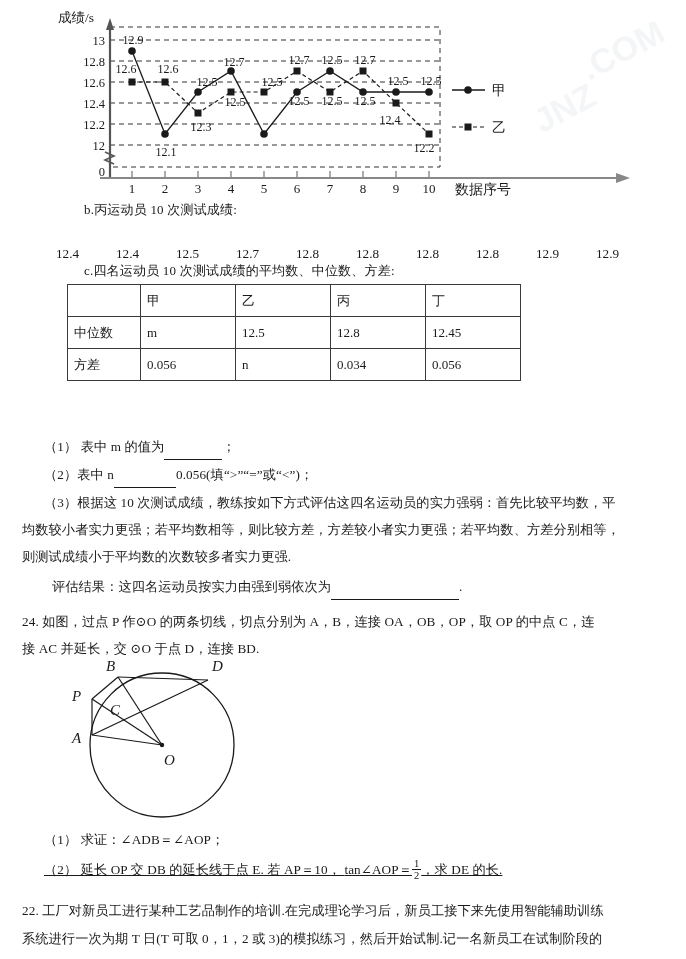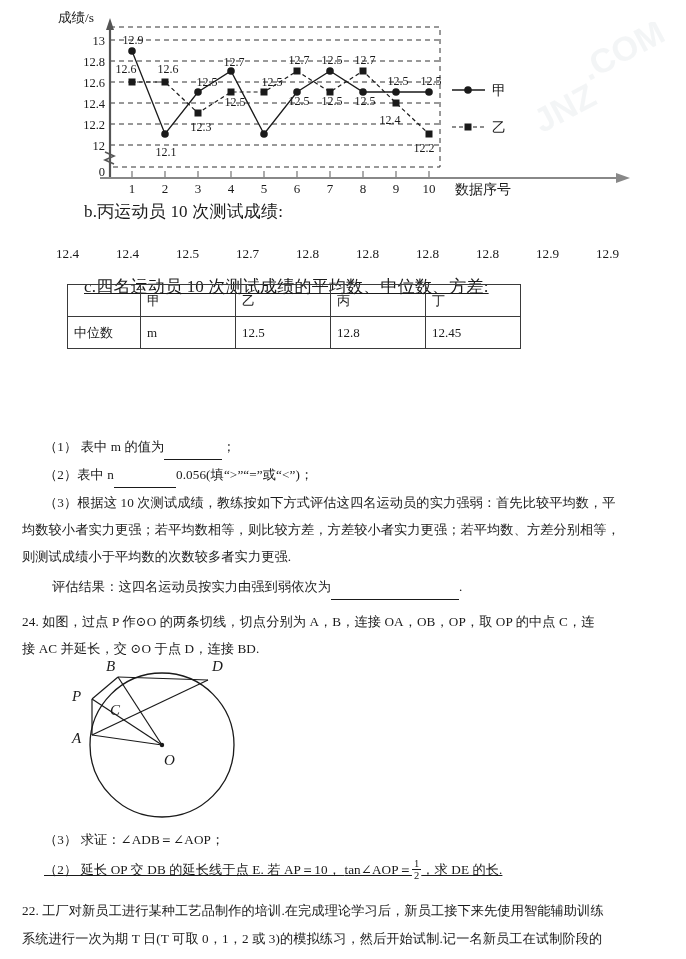--- a/index.html
+++ b/index.html
@@ -17,21 +17,21 @@
     position:absolute;left:520px;top:22px;width:170px;height:125px;
     opacity:.16;pointer-events:none;
   }
   .wm-text{
     font-family:"Liberation Sans",sans-serif;font-weight:bold;
     font-size:34px;fill:#b9c3cb;
   }
 
   
   .txt{
-    position:absolute;font-size:17px;line-height:1.05;
+    position:absolute;font-size:13px;line-height:1.05;
     white-space:nowrap;letter-spacing:.2px;padding-left:40px;
   }
   .txt.cn{font-family:"Liberation Serif","DejaVu Serif",serif;}
   .para{
     position:absolute;font-size:13.2px;line-height:27px;
     letter-spacing:.1px;
   }
   .blank{
     display:inline-block;border-bottom:1px solid #1a1a1a;
     vertical-align:bottom;height:13px;
@@ -212,38 +212,45 @@
     <span>12.5</span>
     <span>12.7</span>
     <span>12.8</span>
     <span>12.8</span>
     <span>12.8</span>
     <span>12.8</span>
     <span>12.9</span>
     <span>12.9</span>
   </div>
 
-  <div class="txt cn" style="left:44px;top:278px;text-decoration:underline;">c.四名运动员 10 次测试成绩的平均数、中位数、方差:</div>
+  <div class="txt cn" style="left:44px;top:264px;">c.四名运动员 10 次测试成绩的平均数、中位数、方差:</div>
 
   <table class="stats">
     <tbody>
         <tr>
       <td class="hd"></td>
       <td class="col">甲</td>
       <td class="col">乙</td>
       <td class="col">丙</td>
       <td class="col">丁</td>
     </tr>
     <tr>
       <td class="hd">中位数</td>
       <td class="col">m</td>
       <td class="col">12.5</td>
       <td class="col">12.8</td>
       <td class="col">12.45</td>
     </tr>
+    <tr>
+      <td class="hd">方差</td>
+      <td class="col">0.056</td>
+      <td class="col">n</td>
+      <td class="col">0.034</td>
+      <td class="col">0.056</td>
+    </tr>
   </tbody>
     </table>
 
   <div class="para" style="left:44px;top:433px;text-align:right;">
     <span>（1） 表中 m 的值为</span><span class="blank" style="width:58px;"></span><span>；</span>
   </div>
 
   <div class="para" style="left:44px;top:461px;">
     <span>（2）表中 n</span><span class="blank" style="width:62px;"></span><span>0.056(填“&gt;”“=”或“&lt;”)；</span>
   </div>
@@ -286,21 +293,21 @@
     </g>
 
     <text x="56" y="16">B</text>
     <text x="162" y="16">D</text>
     <text x="22" y="46">P</text>
     <text x="60" y="60">C</text>
     <text x="22" y="88">A</text>
     <text x="114" y="110">O</text>
   </svg>
 
-  <div class="para" style="left:44px;top:826px;">（3） 求证：∠ADB＝∠AOP；</div>
+  <div class="para" style="left:44px;top:826px;">（1） 求证：∠ADB＝∠AOP；</div>
 
   <div class="para" style="left:44px;top:856px;text-decoration:underline;">
     <span>（2） 延长 OP 交 DB 的延长线于点 E. 若 AP＝10，</span>
     <span>tan∠AOP＝</span><span class="frac"><span class="num">1</span><span class="den">2</span></span><span>，求 DE 的长.</span>
   </div>
 
   <div class="para" style="left:22px;top:897px;">
     <span>22.</span>
     <span>工厂对新员工进行某种工艺品制作的培训.在完成理论学习后，新员工接下来先使用智能辅助训练</span>
   </div>

